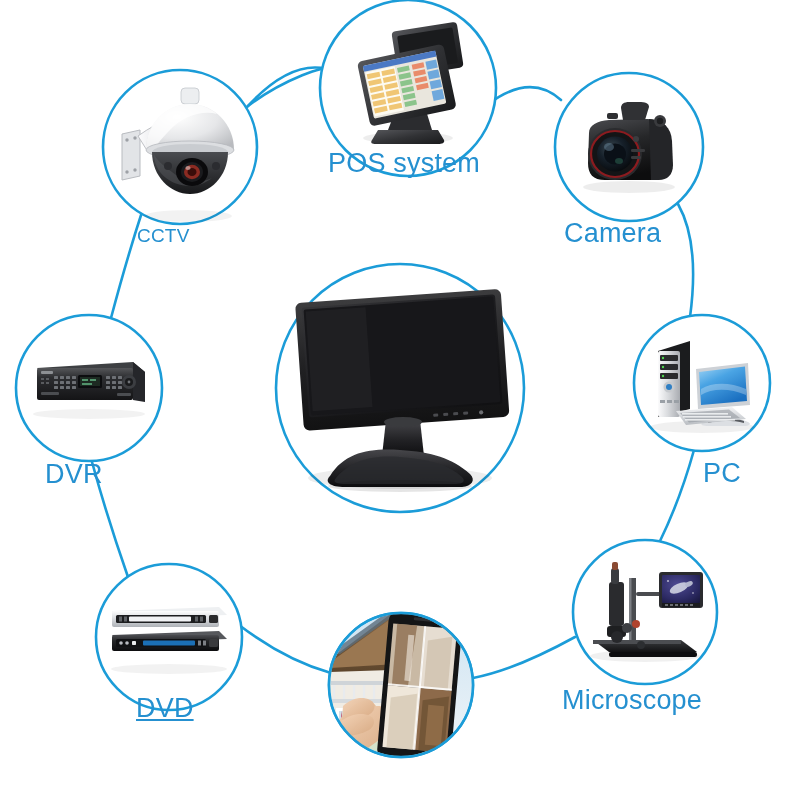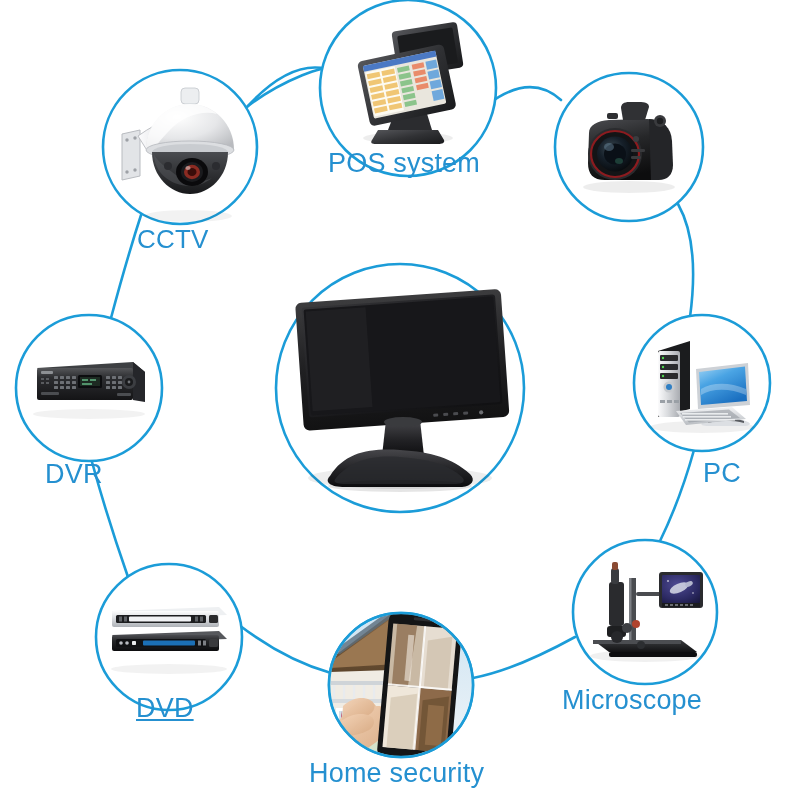--- a/index.html
+++ b/index.html
@@ -542,20 +542,20 @@
       <ellipse cx="8" cy="18" rx="2.6" ry="2" fill="#ffffff" opacity="0.45"></ellipse>
 
       <g fill="#2b2c30">
         <circle cx="-12" cy="16" r="4"></circle>
           <circle cx="36" cy="16" r="4"></circle>
       </g>
     </g>
   </svg>
 
   <div class="nodelabel" style="left:328px;top:150px;font-size:27px;">POS system</div>
+  <div class="nodelabel" style="left:564px;top:220px;font-size:27px;">Camera</div>
   <div class="nodelabel" style="left:703px;top:460px;font-size:27px;">PC</div>
   <div class="nodelabel" style="left:562px;top:687px;font-size:27px;">Microscope</div>
-  <div class="nodelabel" style="left:309px;top:760px;font-size:27px;">Home security</div>
   <div class="nodelabel" style="left:136px;top:695px;font-size:27px;text-decoration:underline;">DVD</div>
   <div class="nodelabel" style="left:37px;top:461px;font-size:27px;margin-left:8px;">DVR</div>
-  <div class="nodelabel" style="left:137px;top:226px;font-size:26px;">CCTV</div>
+  <div class="nodelabel" style="left:137px;top:226px;font-size:19px;">CCTV</div>
 
 </div>
 
 </body></html>

